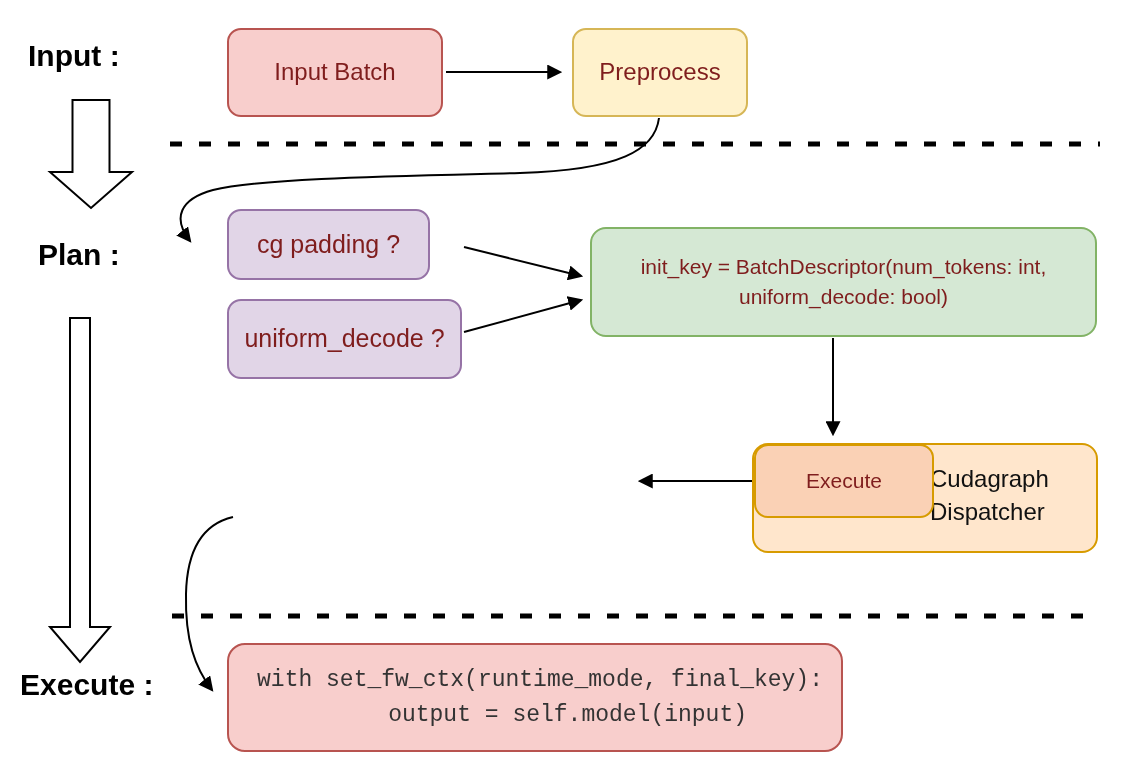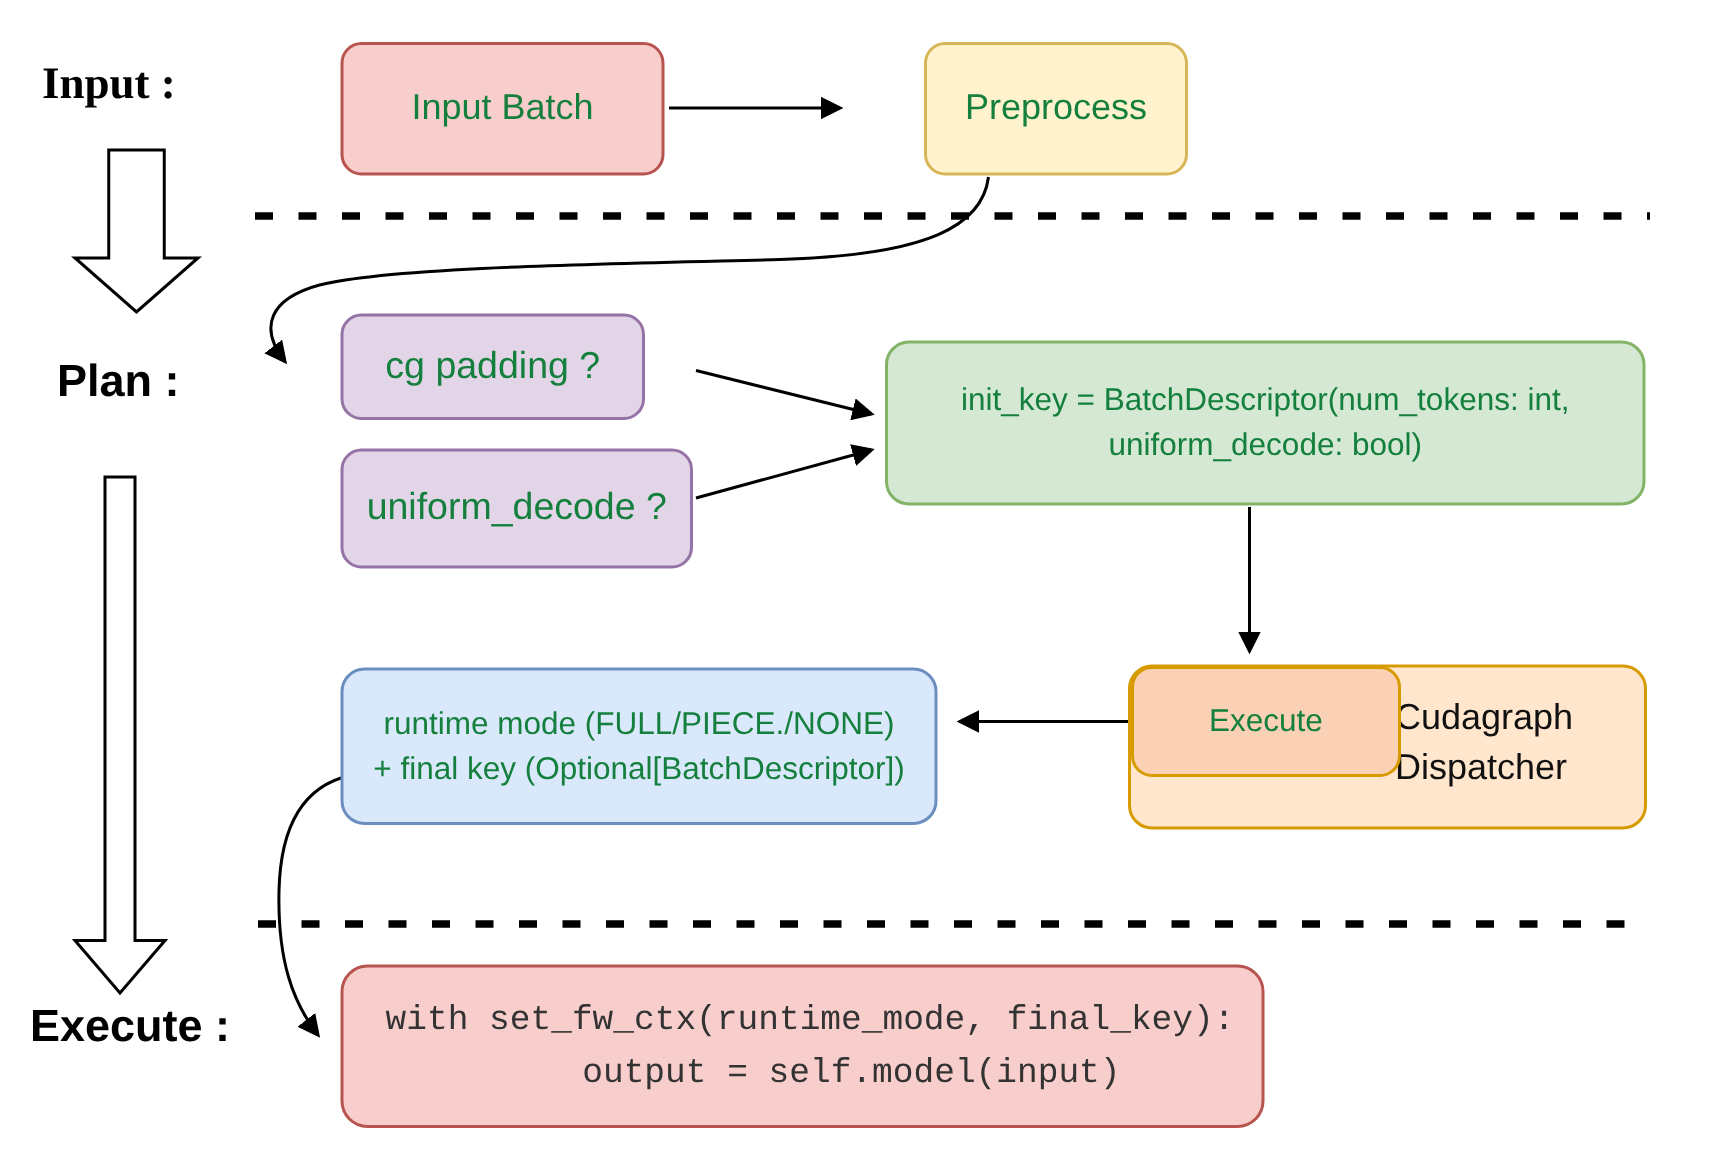--- a/index.html
+++ b/index.html
@@ -15,21 +15,21 @@
     position:absolute;z-index:3;
     font-weight:bold;font-size:30px;line-height:34px;color:#000;
     white-space:nowrap;
   }
   .node{
     position:absolute;z-index:2;
     box-sizing:border-box;
     border:2px solid #000;border-radius:14px;
     display:flex;flex-direction:column;
     align-items:center;justify-content:center;
-    color:#15803d;text-align:center;
+    color:#7f1d1d;text-align:center;
     line-height:1.42;
   }
   .node span{display:block;white-space:pre;}
   .node.code{
     align-items:flex-start;text-align:left;
     padding-left:10px;
     font-family:"Liberation Mono", monospace;
     font-size:23px;line-height:35px;color:#333;
     border-radius:18px;
   }
@@ -59,49 +59,45 @@
 
     <path d="M 446 72 H 560" fill="none" stroke="#000" stroke-width="2" marker-end="url(#arrow)"></path>
     <path d="M 659 118 C 655 150, 620 170, 520 173 C 400 176, 260 178, 213 190 C 180 199, 172 218, 190 241" fill="none" stroke="#000" stroke-width="2" marker-end="url(#arrow)"></path>
     <path d="M 464 247 L 581 276" fill="none" stroke="#000" stroke-width="2" marker-end="url(#arrow)"></path>
     <path d="M 464 332 L 581 300" fill="none" stroke="#000" stroke-width="2" marker-end="url(#arrow)"></path>
     <path d="M 833 338 V 434" fill="none" stroke="#000" stroke-width="2" marker-end="url(#arrow)"></path>
     <path d="M 752 481 H 640" fill="none" stroke="#000" stroke-width="2" marker-end="url(#arrow)"></path>
     <path d="M 233 517 C 203 524, 187 550, 186 594 C 185 640, 195 668, 212 690" fill="none" stroke="#000" stroke-width="2" marker-end="url(#arrow)"></path>
   </svg>
 
-  <div class="stage-label" style="left:28px;top:39px;font-family:Liberation Serif, serif;">Input :</div>
+  <div class="stage-label" style="left:28px;top:39px;">Input :</div>
   <div class="stage-label" style="left:38px;top:238px;">Plan :</div>
   <div class="stage-label" style="left:20px;top:668px;">Execute :</div>
 
   <div class="node" style="left: 227px; top: 28px; width: 216px; height: 89px; font-size: 24px; background-color: rgb(248, 206, 204); border-color: rgb(184, 84, 80);">
     <span>Input Batch</span>
   </div>
 
-  <div class="node" style="left: 572px; top: 28px; width: 176px; height: 89px; font-size: 24px; background-color: rgb(255, 242, 204); border-color: rgb(214, 182, 86); margin-left: 44px;">
+  <div class="node" style="left: 572px; top: 28px; width: 176px; height: 89px; font-size: 24px; background-color: rgb(255, 242, 204); border-color: rgb(214, 182, 86);">
     <span>Preprocess</span>
   </div>
 
   <div class="node" style="left: 227px; top: 209px; width: 203px; height: 71px; font-size: 25px; background-color: rgb(225, 213, 231); border-color: rgb(150, 115, 166);">
     <span>cg padding ?</span>
   </div>
 
   <div class="node" style="left: 227px; top: 299px; width: 235px; height: 80px; font-size: 25px; background-color: rgb(225, 213, 231); border-color: rgb(150, 115, 166);">
     <span>uniform_decode ?</span>
   </div>
 
   <div class="node big" style="left: 590px; top: 227px; width: 507px; height: 110px; font-size: 21px; background-color: rgb(213, 232, 212); border-color: rgb(130, 179, 102);">
     <span>init_key = BatchDescriptor(num_tokens: int,</span>
     <span>uniform_decode: bool)</span>
   </div>
 
-  <div class="node big" style="left: 227px; top: 445px; width: 398px; height: 105px; font-size: 21px; background-color: rgb(218, 232, 252); border-color: rgb(108, 142, 191);">
-    <span>runtime mode (FULL/PIECE./NONE)</span>
-    <span>+ final key (Optional[BatchDescriptor])</span>
-  </div>
 
   <div class="node big" style="left: 752px; top: 443px; width: 346px; height: 110px; background-color: rgb(255, 230, 204); border-color: rgb(215, 155, 0);"></div>
   <div class="floating-label" style="left:930px;top:462px;width:168px;font-size:24px;line-height:33px;z-index:3;">
     <span>Cudagraph</span><br>
     <span>Dispatcher</span>
   </div>
   <div class="node" style="left: 754px; top: 444px; width: 180px; height: 74px; font-size: 21px; z-index: 3; background-color: rgb(250, 209, 181); border-color: rgb(215, 155, 0);">
     <span>Execute</span>
   </div>
 

